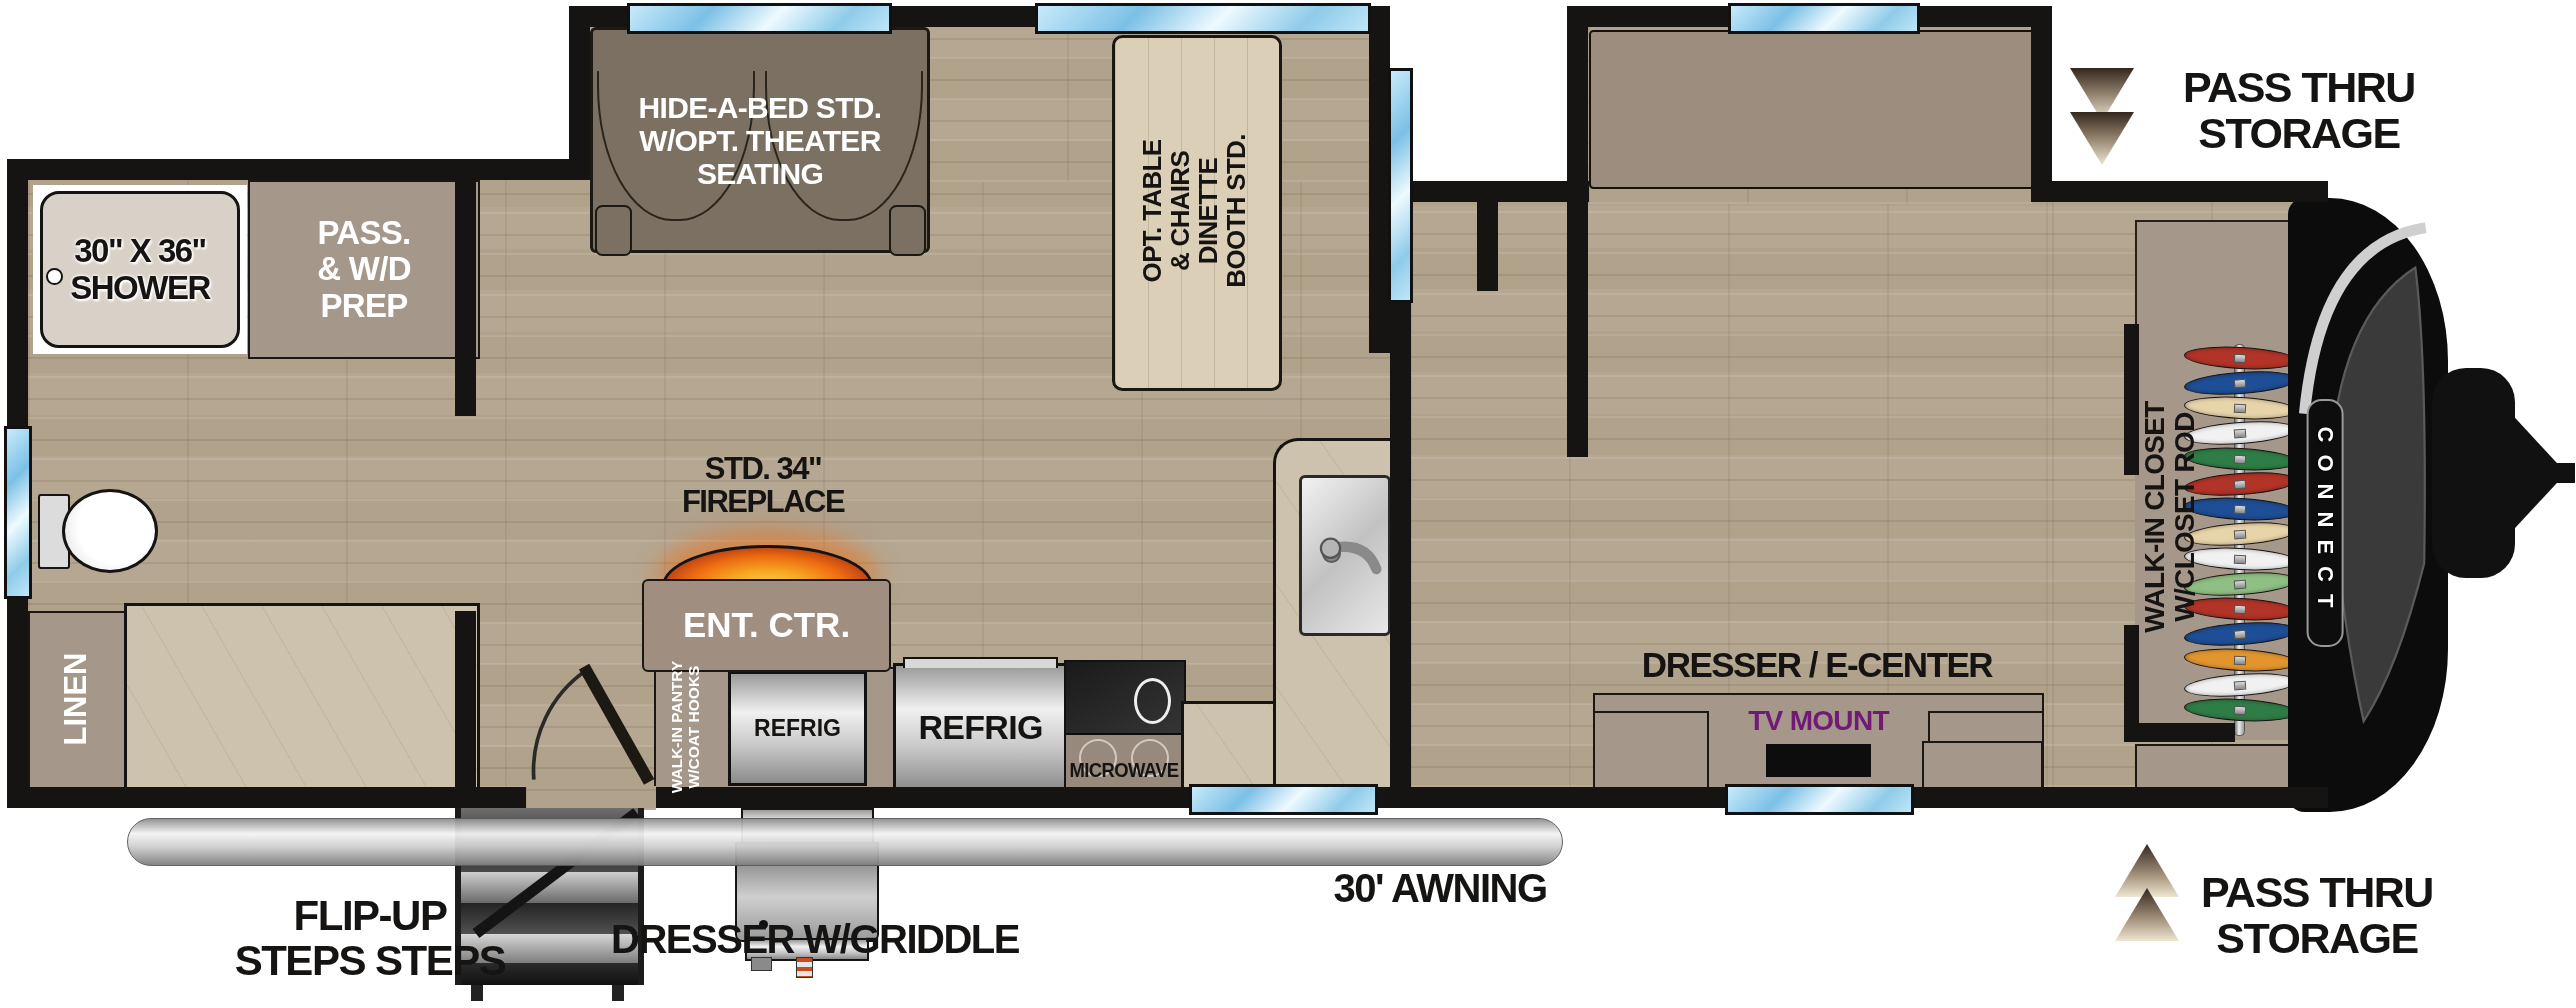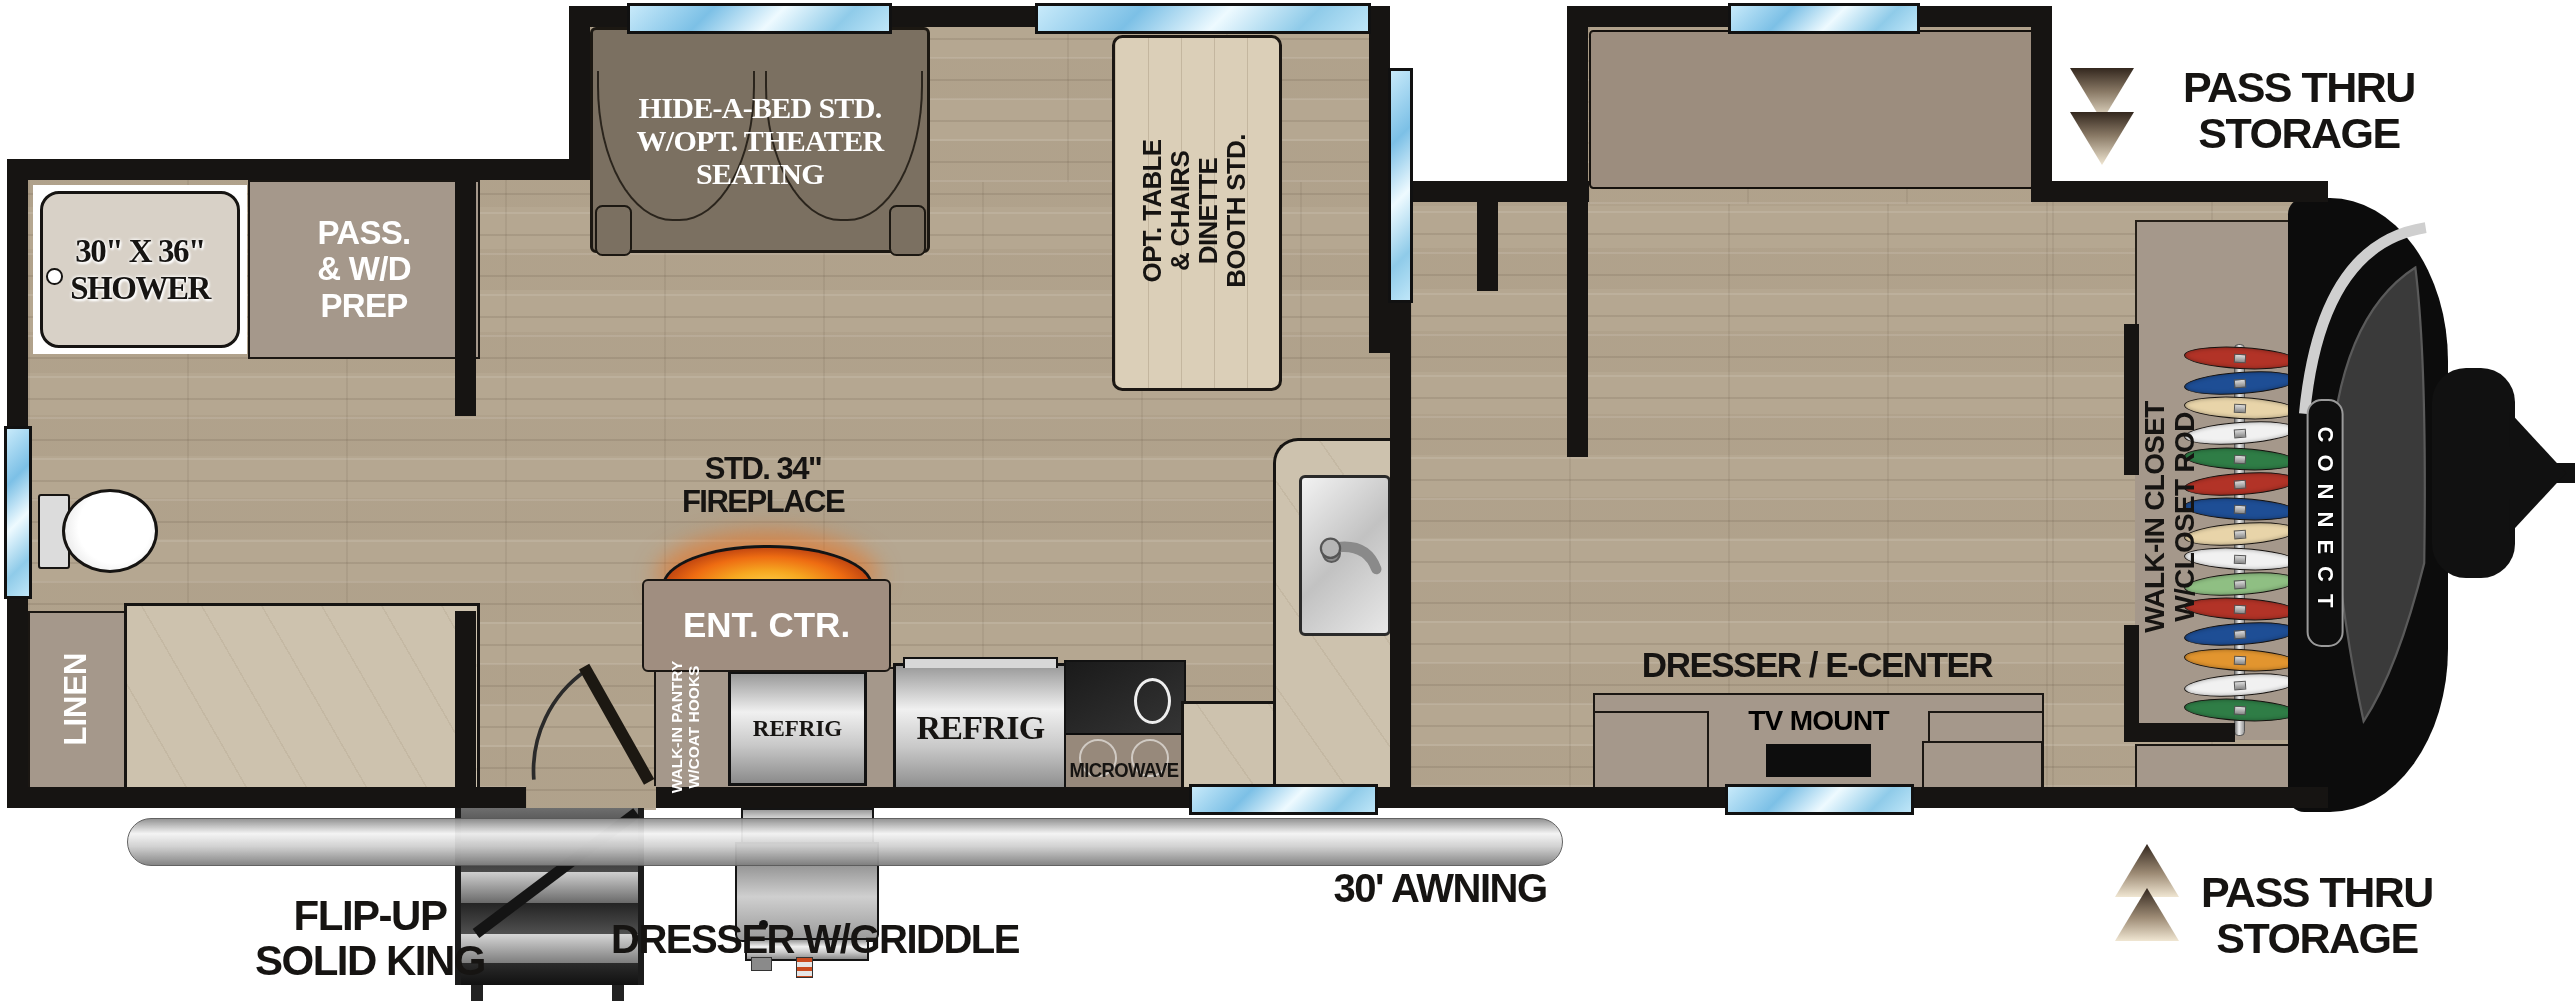--- a/index.html
+++ b/index.html
@@ -9,21 +9,21 @@
   
   .floor{position:absolute;z-index:1;background-color:#b5a791;
     background-image:
       repeating-linear-gradient(0deg, rgba(255,255,255,.10) 0 2.2px, transparent 2.2px 19px, rgba(70,55,40,.12) 19px 21.4px, transparent 21.4px 41px),
       repeating-linear-gradient(90deg, rgba(60,45,30,.08) 0 1.5px, transparent 1.5px 159px),
       repeating-linear-gradient(0deg, rgba(120,100,75,.08) 0 41px, transparent 41px 83px);}
   .wall{position:absolute;z-index:3;background:#161412;}
   .window{position:absolute;z-index:4;border:3px solid #111;
     background:linear-gradient(135deg,#c8eafa 0%,#7cc0e6 30%,#eefaff 55%,#8fcbe9 80%,#bfe6f8 100%);}
   .cab{position:absolute;z-index:2;background:#a5988b;border:2.2px solid #1b1713;}
-  .furn{position:absolute;z-index:2;font-family:Liberation Serif, serif;}
+  .furn{position:absolute;z-index:2;}
   .lab{position:absolute;z-index:7;font-weight:bold;white-space:nowrap;}
   .black{color:#161412;}
   .ctr{transform:translateX(-50%);}
   .stack{display:flex;flex-direction:column;align-items:center;line-height:1.08;}
   .fill-label{position:absolute;inset:0;display:flex;flex-direction:column;align-items:center;justify-content:center;line-height:1.1;z-index:7;}
   .rot{transform:translate(-50%,-50%) rotate(-90deg);transform-origin:center;}
   
   .sofa{background:#7b7061;border:3px solid #1c1812;border-radius:6px;}
   .sofa .arc{position:absolute;top:41px;height:148px;border:2.2px solid #2a241c;border-top:none;
     border-radius:0 0 48% 48%/0 0 90% 90%;}
@@ -190,21 +190,21 @@
     </div>
   </div>
 
   <div class="lab ctr black" style="left:1817px;top:645px;font-size:35px;letter-spacing:-1.5px;">
     <span>DRESSER / E-CENTER</span>
   </div>
   <div class="cab" style="left:1593px;top:693px;width:447px;height:94px;background:#a5988b;">
     <div class="abs" style="left:0;top:16.3px;width:112px;bottom:0;border-right:2.2px solid #1b1713;border-top:2.2px solid #1b1713;"></div>
     <div class="abs" style="right:0;top:16.3px;width:112px;bottom:0;border-left:2.2px solid #1b1713;border-top:2.2px solid #1b1713;"></div>
     <div class="abs" style="left:171px;top:49px;width:105px;height:33px;background:#0d0d0d;"></div>
-    <div class="lab ctr" style="left:50%;top:10.3px;font-size:28px;color:#000000;letter-spacing:-0.7px;">
+    <div class="lab ctr" style="left:50%;top:10.3px;font-size:28px;color:#701a75;letter-spacing:-0.7px;">
       <span>TV MOUNT</span>
     </div>
   </div>
   <div class="cab" style="left:1922px;top:741px;width:117px;height:47px;"></div>
 
   <div class="cab" style="left:2135px;top:220px;width:159px;height:122px;border:2.2px solid #262019;"></div>
   <div class="cab" style="left:2135px;top:341px;width:159px;height:399px;border:none;"></div>
   <div class="abs" style="left:2234px;top:344px;width:9px;height:390px;z-index:2;background:linear-gradient(90deg,#777,#eee 45%,#999);border:0.7px solid #555;border-radius:4.4px;"></div>
   <div class="hanger-zone abs" style="left:2182px;top:347px;width:115px;height:384px;z-index:2;">
       <div class="hanger" style="top: 0px; background: rgb(178, 51, 39); transform: rotate(3deg);"></div>
@@ -311,20 +311,20 @@
   </div>
   <div class="lab ctr black stack" style="left:2317px;top:869px;font-size:43px;letter-spacing:-1.5px;text-align:center;">
     <div>PASS THRU</div>
     <div>STORAGE</div>
   </div>
   <div class="lab ctr black" style="left:1440px;top:866px;font-size:40px;letter-spacing:-1.5px;">
     <span>30' AWNING</span>
   </div>
   <div class="lab ctr black stack" style="left:370px;top:893px;font-size:42px;letter-spacing:-1.5px;text-align:center;">
     <div>FLIP-UP</div>
-    <div>SOLID KING</div>
+    <div>STEPS STEPS</div>
   </div>
   <div class="lab ctr black stack" style="left:815px;top:918px;font-size:40px;letter-spacing:-1.5px;text-align:center;">
     <div>DRESSER W/GRIDDLE</div>
   </div>
 
 </div>
 
 
 </body></html>

